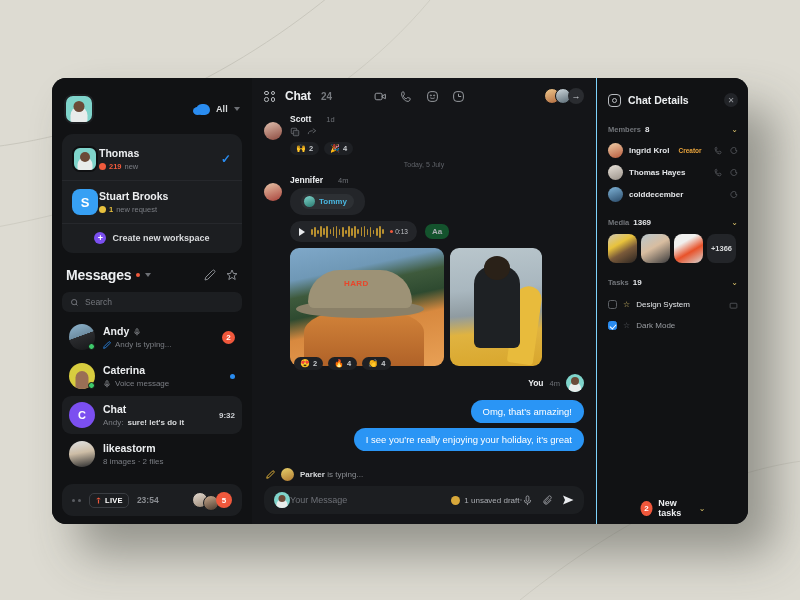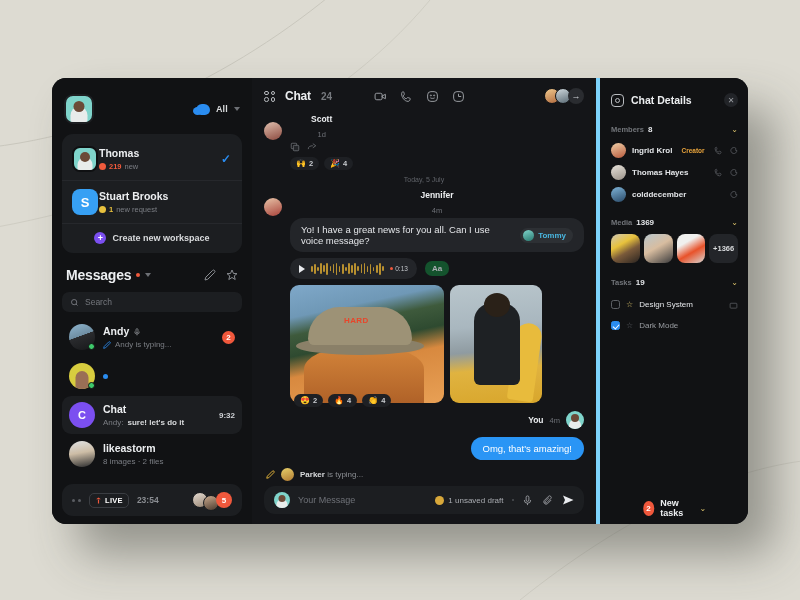--- a/index.html
+++ b/index.html
@@ -147,21 +147,21 @@
   .hav{width:16px;height:16px;border-radius:50%;border:1.5px solid #141518;}
   .hav.a1{background:linear-gradient(160deg,#f0c98e,#b06a3e);}
   .hav.a2{background:linear-gradient(160deg,#cfd8dd,#5a6a74);margin-left:-5px;}
   .arrow-btn{width:16px;height:16px;border-radius:50%;background:#2a2c30;color:#cfd2d6;font-size:9px;display:flex;align-items:center;justify-content:center;margin-left:-3px;}
 
   .msgs{flex:1;overflow:hidden;padding:0 12px 0 12px;position:relative;}
   .mrow{display:flex;gap:8px;margin-bottom:4px;}
   .m-av{width:18px;height:18px;border-radius:50%;flex:0 0 18px;margin-top:8px;}
   .m-av.scott{background:linear-gradient(160deg,#e0bfae,#8c4a3f);}
   .m-av.jen{background:linear-gradient(160deg,#e8c4a8,#a8423a);}
-  .m-meta{display:flex;align-items:center;gap:6px;margin-bottom:3px;flex-direction:column;}
+  .m-meta{display:flex;align-items:flex-end;gap:15px;margin-bottom:3px;}
   .m-name{font-size:8.5px;color:#eceef0;font-weight:700;}
   .m-time{font-size:7.5px;color:#6e7177;}
   .bubble{
     background:#232529;border-radius:13px;padding:6px 11px;
     font-size:9.5px;color:#e3e5e8;display:inline-flex;align-items:center;gap:7px;
     max-width:100%;
   }
   .bubble-line{display:flex;align-items:center;gap:8px;}
   .b-ico{color:#6a6d72;display:flex;align-items:center;gap:7px;}
   .mention{display:inline-flex;align-items:center;gap:4px;background:#2d3034;border-radius:9px;padding:2px 7px 2px 3px;}
@@ -202,36 +202,36 @@
   .bub-blue{background:#2a95f5;color:#fff;border-radius:13px;padding:6px 12px;font-size:9.5px;margin-bottom:5px;}
 
   .typing{display:flex;align-items:center;gap:6px;padding:0 14px 5px;}
   .pencil{color:#e8b63c;font-size:9px;}
   .t-av{width:13px;height:13px;border-radius:50%;background:linear-gradient(160deg,#e8d06a,#b07a32);}
   .t-txt{font-size:8px;color:#8a8d92;}
   .t-txt b{color:#d9dbdd;font-weight:700;}
 
   .composer{
     margin:0 12px 10px; background:#1c1e21; border-radius:11px;
-    height:28px; display:flex; align-items:center; gap:8px; padding:0 10px;
+    height:28px; display:flex; align-items:center; padding:0 10px;
   }
   .comp-av{width:16px;height:16px;border-radius:50%;background:#7fd4cb;position:relative;overflow:hidden;flex:0 0 16px;}
   .comp-av::after{content:'';position:absolute;left:50%;top:56%;transform:translate(-50%,-15%);width:11px;height:10px;border-radius:5px 5px 2px 2px;background:#e8eceb;}
   .comp-av::before{content:'';position:absolute;left:50%;top:18%;transform:translateX(-50%);width:7px;height:7px;border-radius:50%;background:#6b4a38;z-index:2;}
   .comp-ph{font-size:9px;color:#6e7177;flex:1;}
   .draft{display:flex;align-items:center;gap:4px;font-size:8px;color:#a9acb1;}
   .draft i{width:9px;height:9px;border-radius:50%;background:#d8a83a;display:block;}
   .comp-r{display:flex;align-items:center;gap:9px;color:#9a9da2;}
   .sep-dot{width:2.5px;height:2.5px;border-radius:50%;background:#4d5055;}
 
   
   .right{
     width:152px;flex:0 0 152px;background:#111214;
     padding:10px 10px 10px 11px;display:flex;flex-direction:column;gap:0;
-    border-left:4px solid #7dd3fc;
+    border-left:1px solid #7dd3fc;
   }
   .r-head{display:flex;align-items:center;gap:7px;height:24px;}
   .r-sq{width:13px;height:13px;border:1.3px solid #b9bcc0;border-radius:4px;display:flex;align-items:center;justify-content:center;}
   .r-sq i{width:5px;height:5px;border-radius:50%;border:1.3px solid #b9bcc0;display:block;}
   .r-title{font-size:10.5px;color:#eceef0;font-weight:700;}
   .r-close{margin-left:auto;width:14px;height:14px;border-radius:50%;background:#222428;color:#9a9da2;font-size:8px;display:flex;align-items:center;justify-content:center;}
   .sec-head{display:flex;align-items:center;gap:4px;margin-top:13px;margin-bottom:5px;}
   .sec-l{font-size:7.5px;color:#72757a;font-weight:600;}
   .sec-n{font-size:8px;color:#e5e7ea;font-weight:700;}
   .sec-chev{margin-left:auto;color:#d8c06a;font-size:8px;}
@@ -373,20 +373,32 @@
           </div>
       </div>
 
       <div class="chat-item">
         <div class="ci-av">
             <div class="inner av-cat">
               <div class="face"></div>
             </div>
             <div class="online"></div>
           </div>
+        <div class="ci-body">
+          <div class="ci-name">
+              <span>Caterina</span>
+            </div>
+          <div class="ci-sub">
+            <svg width="8" height="8" viewBox="0 0 24 24" fill="none" stroke="#8a8d92" stroke-width="2.5">
+                <rect x="9" y="2" width="6" height="12" rx="3"></rect>
+                <path d="M5 11a7 7 0 0014 0M12 18v4"></path>
+              </svg>
+            <span>Voice message</span>
+          </div>
+        </div>
         <div class="ci-right">
             <div class="bluedot"></div>
           </div>
       </div>
 
       <div class="chat-item active">
         <div class="ci-av">
             <div class="inner av-chat">C</div>
           </div>
         <div class="ci-body">
@@ -512,21 +524,20 @@
       <div class="daysep">Today, 5 July</div>
 
       <div class="mrow">
         <div class="m-av jen"></div>
         <div>
           <div class="m-meta">
             <span class="m-name">Jennifer</span>
             <span class="m-time">4m</span>
           </div>
           <div class="bubble" style="margin-bottom:6px;">
-            <span>Yo! I have a great news for you all. Can I use voice message?</span>
             <span class="mention">
                 <i></i>
                 <span>Tommy</span>
               </span>
           </div>
 
           <div class="voice">
             <div class="voice-pill">
               <div class="play"></div>
               <div class="wave">
@@ -590,20 +601,21 @@
         </div>
       </div>
 
       <div class="you-row">
         <div class="you-meta">
           <span class="you-name">You</span>
           <span class="m-time">4m</span>
           <div class="you-av"></div>
         </div>
         <div class="bub-blue">Omg, that's amazing!</div>
+        <div class="bub-blue">I see you're really enjoying your holiday, it's great</div>
       </div>
     </div>
 
     <div class="typing">
       <svg class="pencil" width="9" height="9" viewBox="0 0 24 24" fill="none" stroke="#e8b63c" stroke-width="2.5">
           <path d="M17 3a2.8 2.8 0 114 4L7.5 20.5 2 22l1.5-5.5L17 3z"></path>
         </svg>
       <div class="t-av"></div>
       <div class="t-txt"><b>Parker</b> <span>is typing...</span></div>
     </div>

